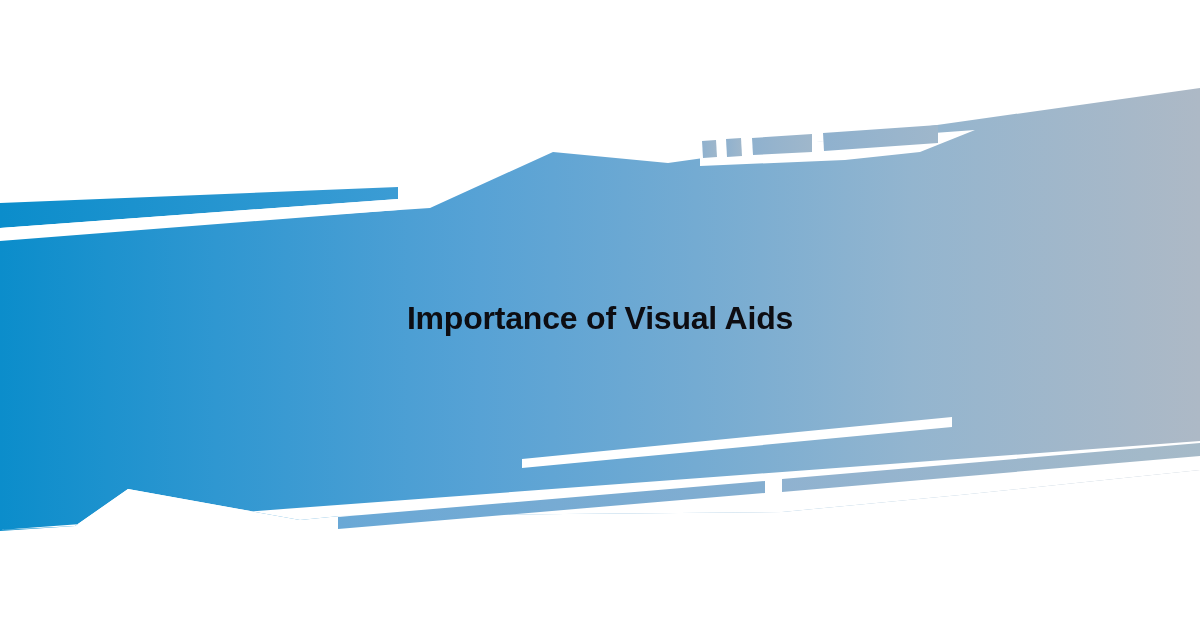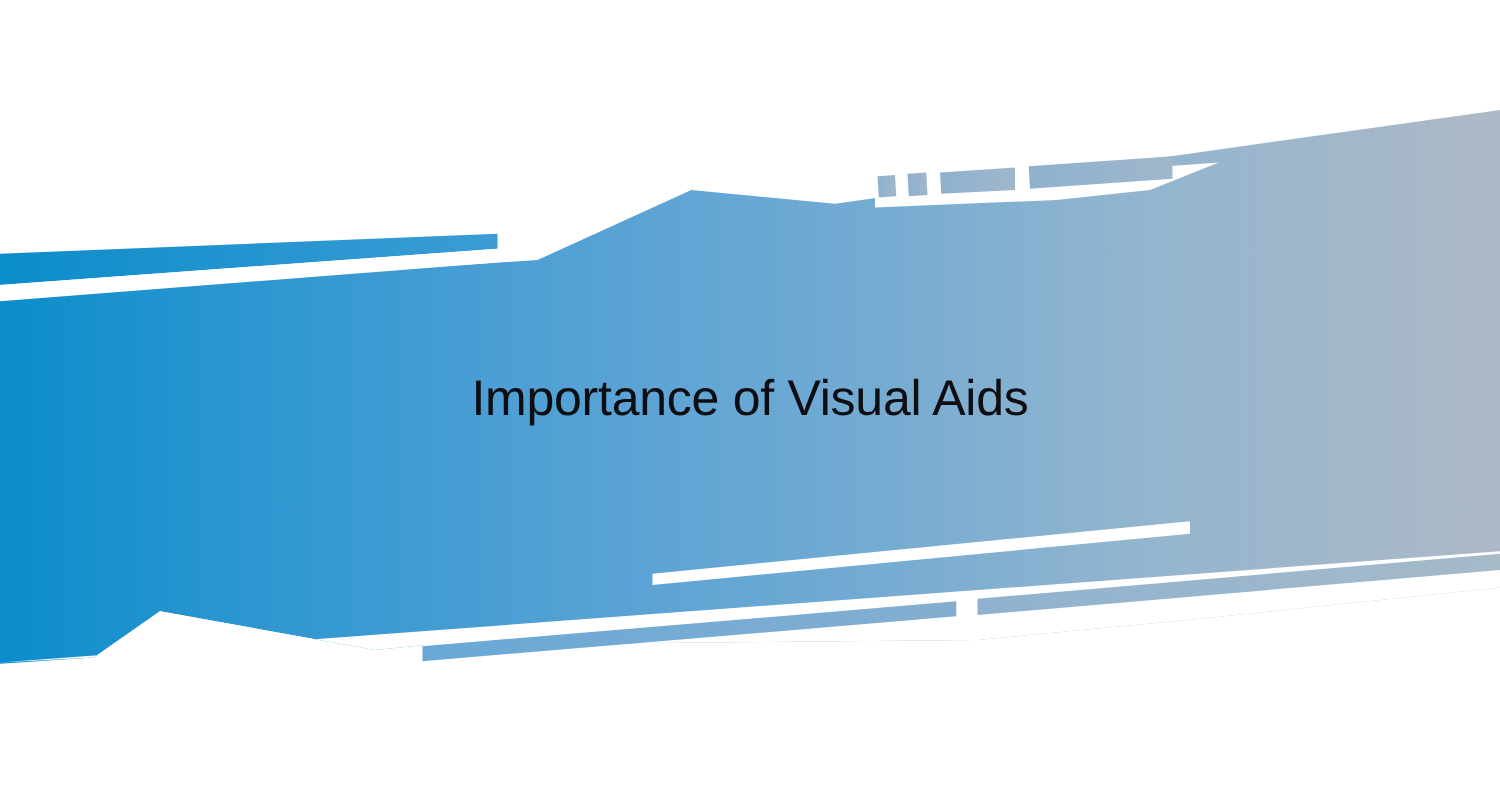--- a/index.html
+++ b/index.html
@@ -31,22 +31,22 @@
     width: 1200px;
     height: 630px;
     display: flex;
     align-items: center;
     justify-content: center;
     pointer-events: none;
   }
   #title-text {
     width: 520px;
     text-align: center;
-    font-size: 40px;
-    font-weight: normal;
+    font-size: 32px;
+    font-weight: bold;
     line-height: 1.22;
     color: #0d0d12;
     letter-spacing: -0.2px;
     margin: 0;
     transform: translateY(4px);
   }
 </style>
 </head>
 <body>
 

